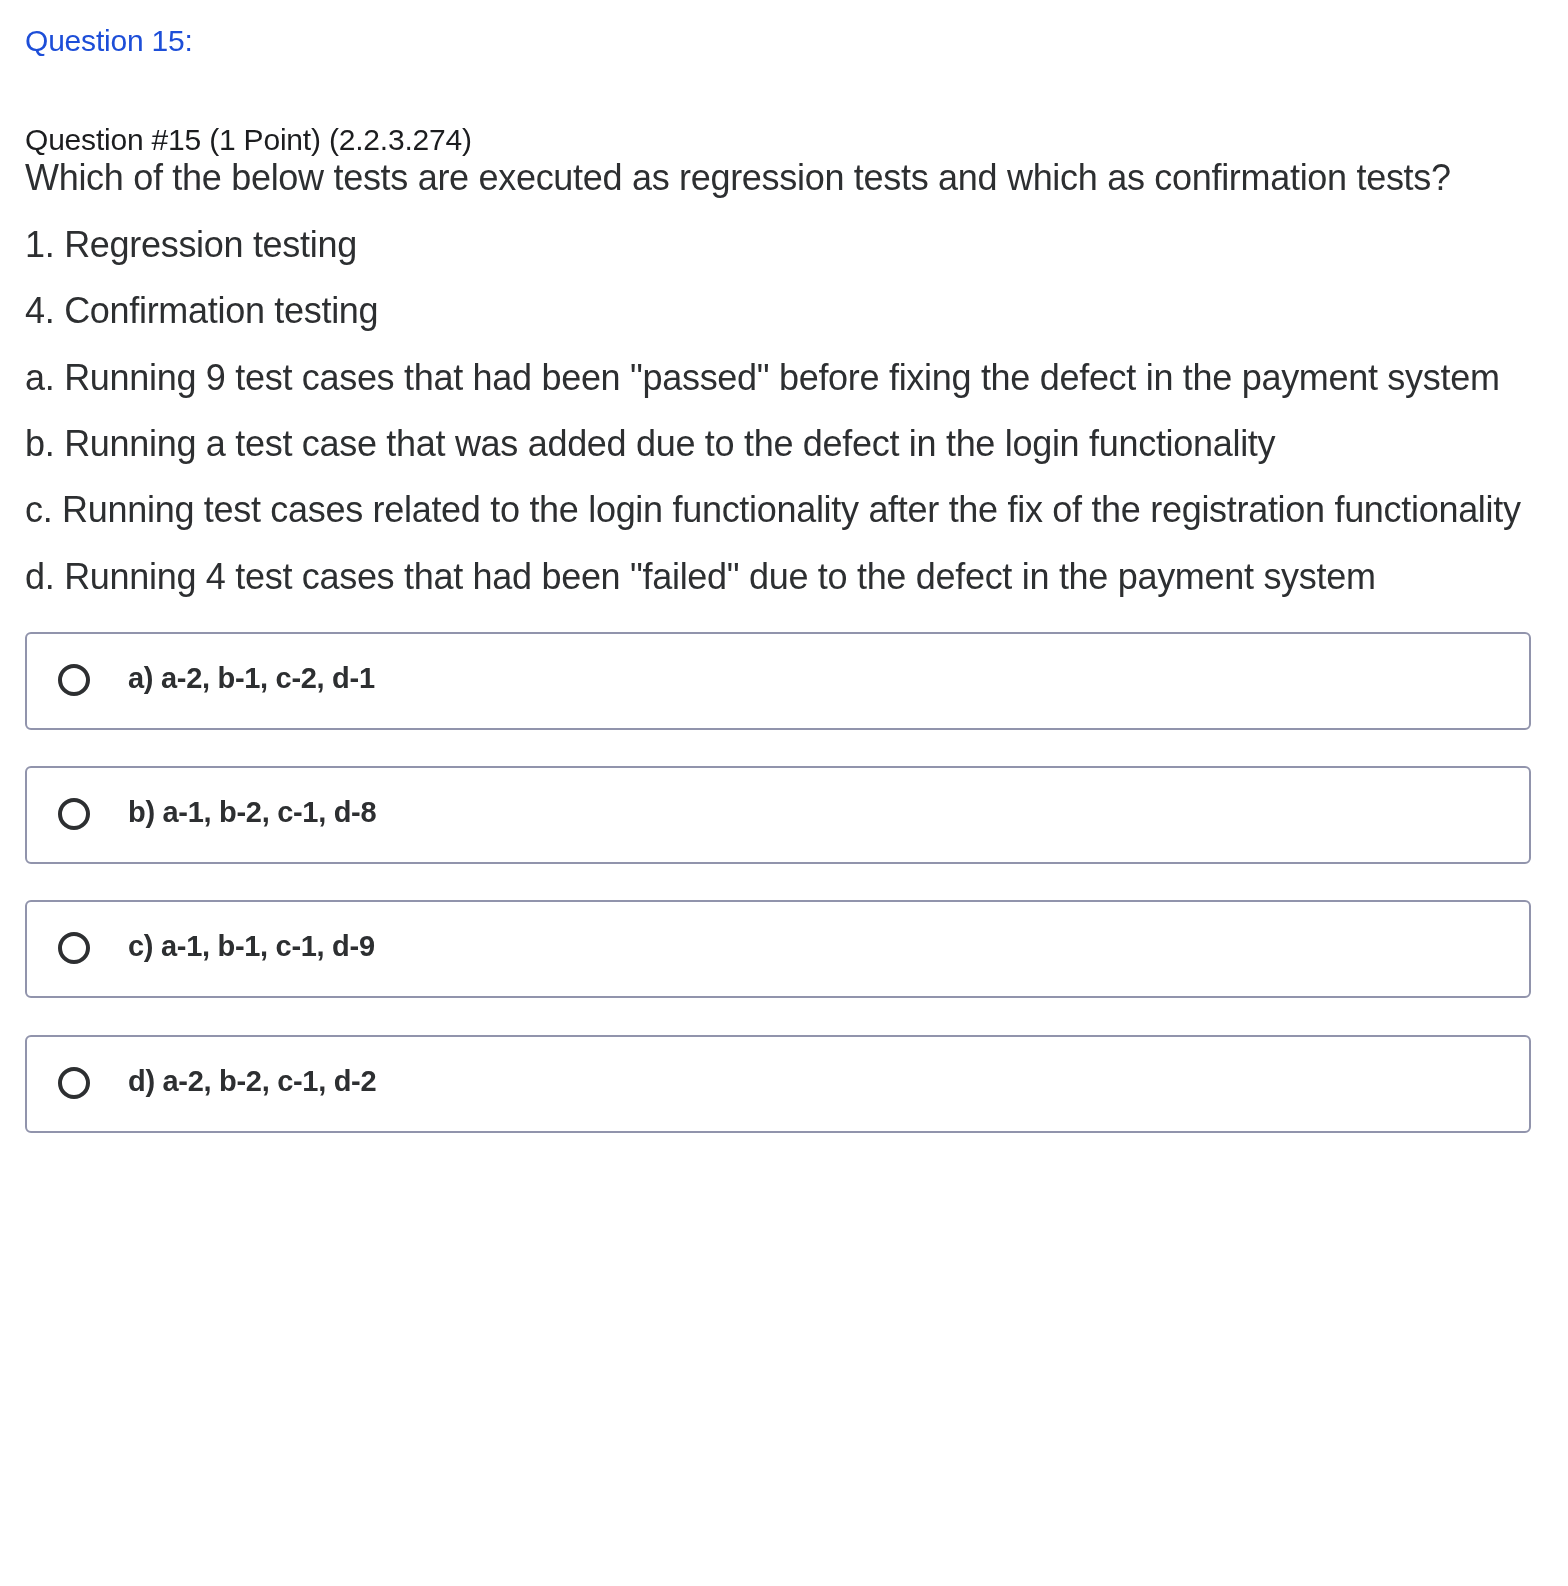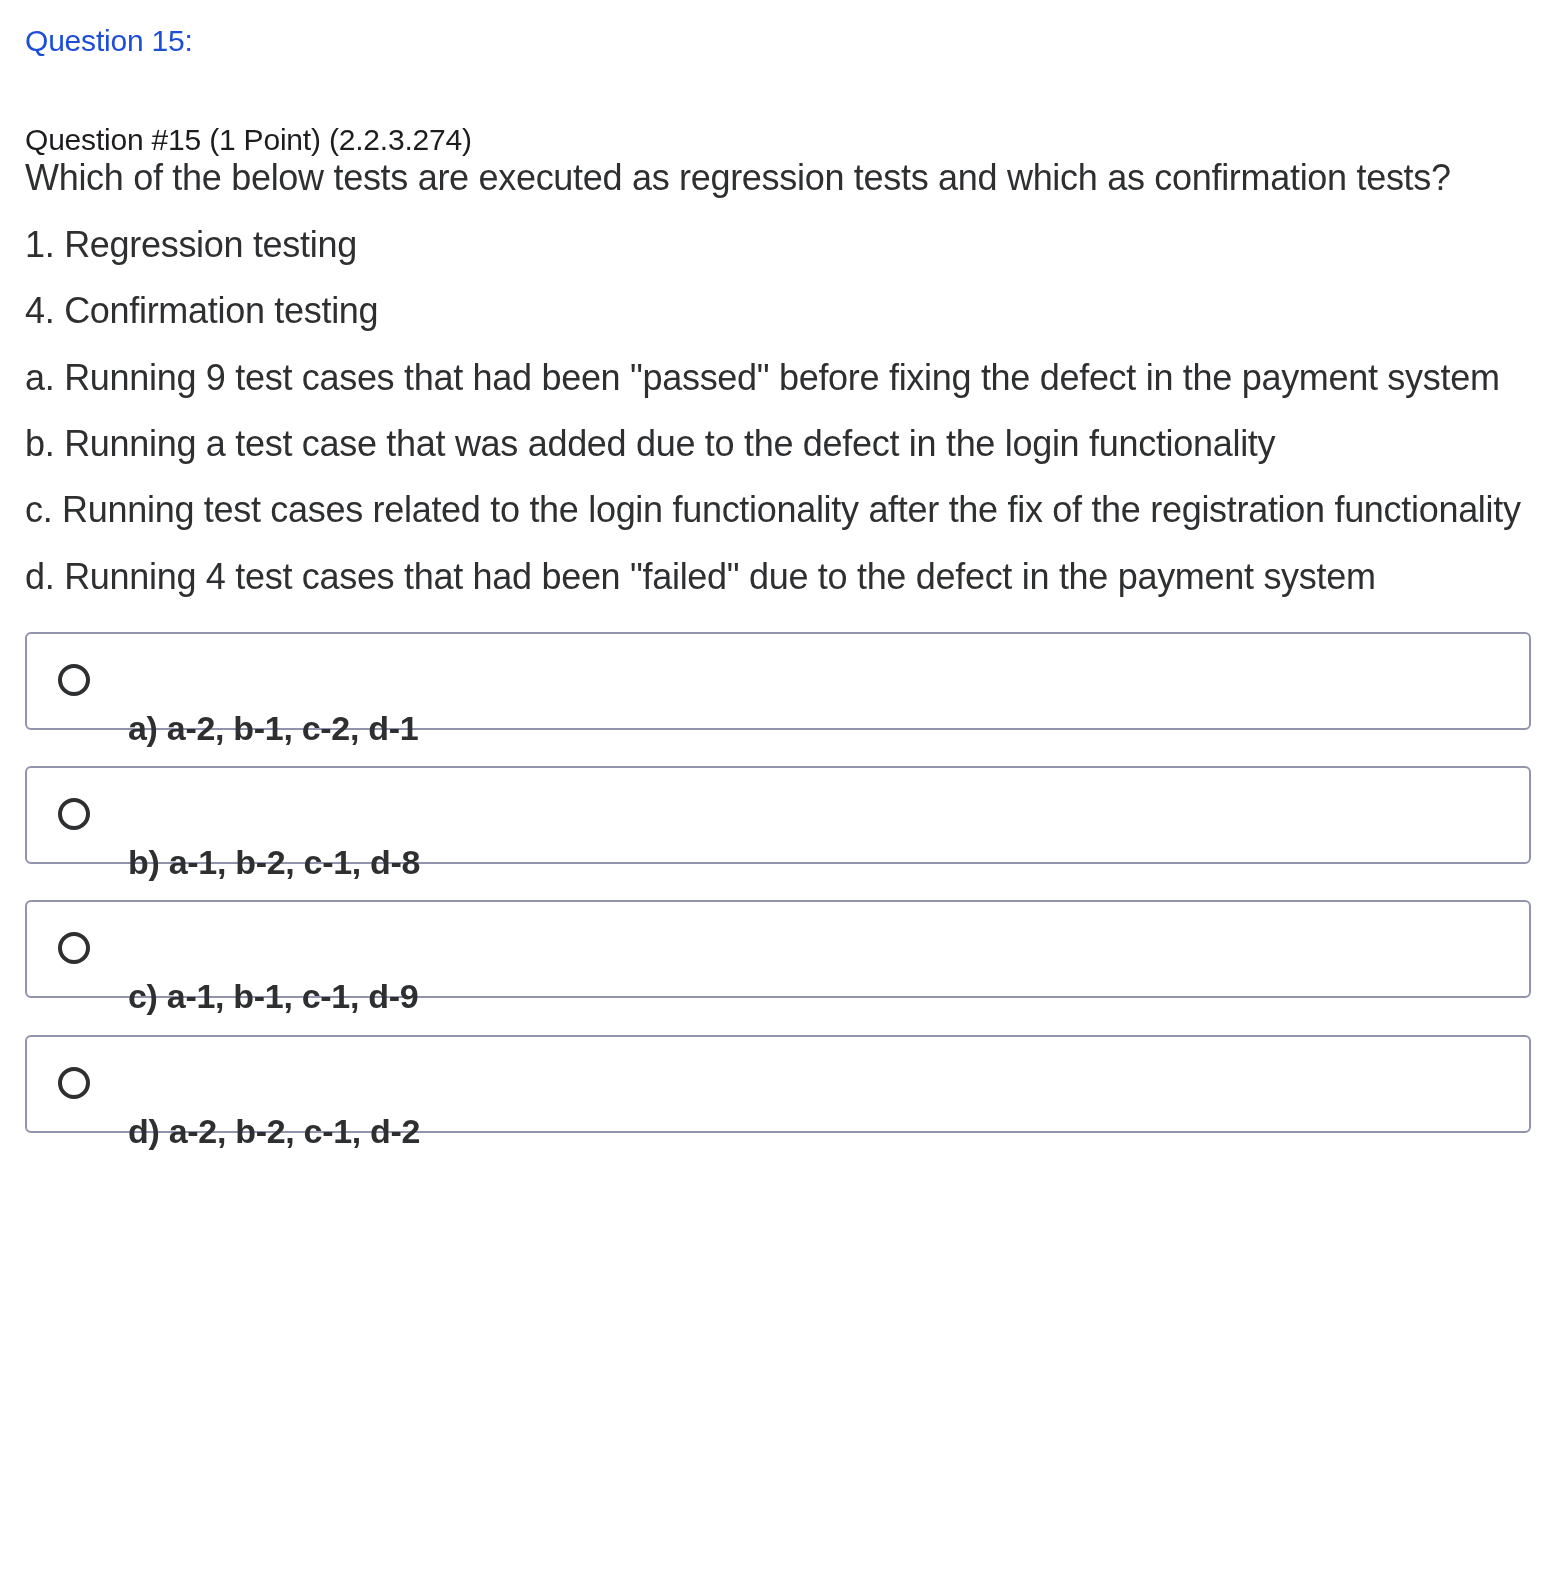--- a/index.html
+++ b/index.html
@@ -3,21 +3,21 @@
 <meta charset="utf-8">
 <style>
   html, body { margin:0; padding:0; background:#ffffff; }
   body { width:1568px; height:1586px; position:relative; font-family:"Liberation Sans", sans-serif; color:#2d2f31; }
   .wrap { position:absolute; left:25px; top:0; right:34px; }
   .q-label { position:absolute; top:24px; left:0; font-size:30px; color:#1d4ed8; letter-spacing:-0.2px; }
   .q-title { position:absolute; top:90px; left:0; font-size:30px; color:#1c1d1f; letter-spacing:-0.2px;margin-top:33px; }
   .line { position:absolute; left:0; font-size:36px; color:#2d2f31; white-space:nowrap; letter-spacing:-0.3px; }
   .option { position:absolute; left:0; width:1506px; height:98px; border:2px solid #9194ac; border-radius:6px; box-sizing:border-box; background:#fff; cursor:pointer; }
   .radio { position:absolute; left:31px; top:30px; width:32px; height:32px; border:4px solid #2d2f31; border-radius:50%; box-sizing:border-box; }
-  .opt-label { position:absolute; left:101px; top:28px; font-size:34px; font-weight:bold; color:#2d2f31; letter-spacing:-0.3px;margin-top:47px; }
+  .opt-label { position:absolute; left:101px; top:28px; font-size:29px; font-weight:bold; color:#2d2f31; letter-spacing:-0.3px; }
 </style>
 </head>
 <body>
 
 <div class="wrap">
   <div class="q-label">Question 15:</div>
   <div class="q-title">Question #15 (1 Point) (2.2.3.274)</div>
   <div class="line" style="top:157px">Which of the below tests are executed as regression tests and which as confirmation tests?</div>
   <div class="line" style="top:224px">1. Regression testing</div>
   <div class="line" style="top:290px">4. Confirmation testing</div>

